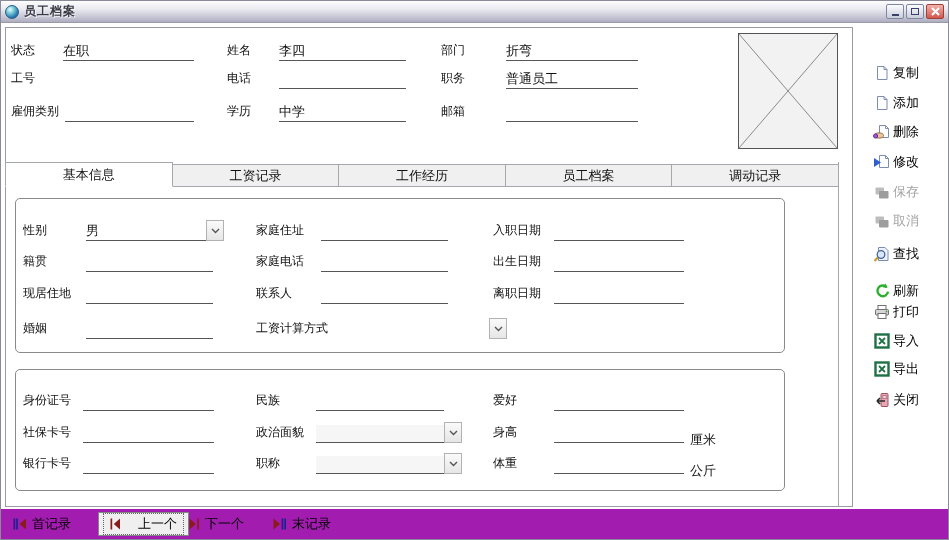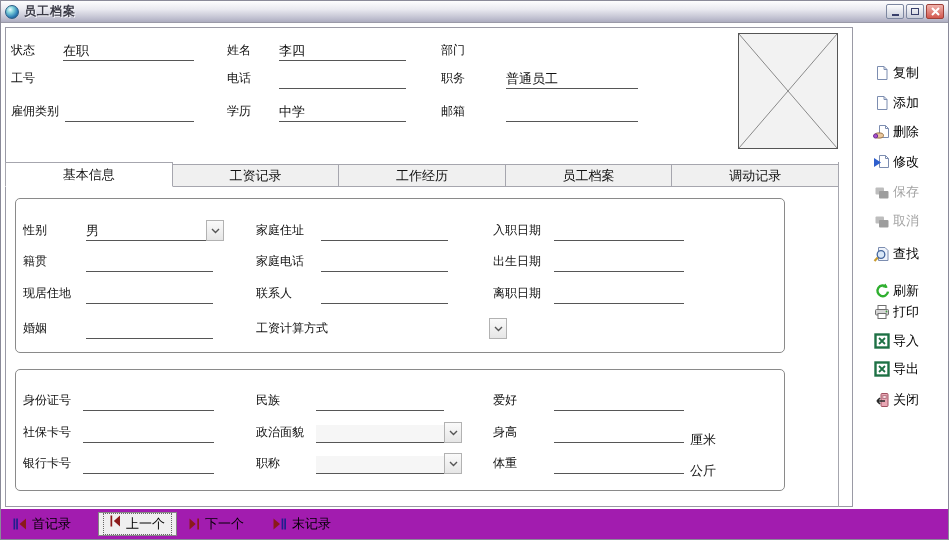--- a/index.html
+++ b/index.html
@@ -43,21 +43,21 @@
   .sidebar{position:absolute;left:856px;top:26px;width:92px;height:480px;background:#fff;}
   .side-btn{position:absolute;left:16px;display:flex;align-items:center;gap:3px;height:20px;cursor:default;}
   .side-btn .slabel{font-size:13px;color:#000;white-space:nowrap;}
   .side-btn.disabled .slabel{color:#a3a3a3;}
   .sicon{width:17px;height:17px;display:flex;align-items:center;justify-content:center;flex:0 0 auto;}
   
   .navbar{position:absolute;left:0;top:508px;width:100%;height:30px;background:#a21caf;}
   .nav-btn{position:absolute;top:3px;display:flex;align-items:center;gap:5px;font-size:13px;color:#000;
     height:24px;padding:0 4px;box-sizing:border-box;}
   .nav-btn.pressed{background:#efefef;border:1px solid #858585;}
-  .nav-btn.pressed .inner{border:1px dotted #666;padding:1px 6px;display:flex;align-items:flex-start;gap:5px;}
+  .nav-btn.pressed .inner{border:1px dotted #666;padding:1px 6px;display:flex;align-items:center;gap:17px;}
   .nicon{display:flex;align-items:center;}
 </style>
 </head>
 <body>
 
 <div class="window">
 
   <div class="titlebar">
     <span class="app-icon"></span>
     <span class="title">员工档案</span>
@@ -85,20 +85,21 @@
   <span class="uval" style="left:64px;top:103px;width:129px"></span>
 
   <span class="lbl" style="left:226px;top:42px">姓名</span>
   <span class="uval" style="left:278px;top:42px;width:127px">李四</span>
   <span class="lbl" style="left:226px;top:70px">电话</span>
   <span class="uval" style="left:278px;top:70px;width:127px"></span>
   <span class="lbl" style="left:226px;top:103px">学历</span>
   <span class="uval" style="left:278px;top:103px;width:127px">中学</span>
 
   <span class="lbl" style="left:440px;top:42px">部门</span>
+  <span class="uval" style="left:505px;top:42px;width:132px">折弯</span>
   <span class="lbl" style="left:440px;top:70px">职务</span>
   <span class="uval" style="left:505px;top:70px;width:132px">普通员工</span>
   <span class="lbl" style="left:440px;top:103px">邮箱</span>
   <span class="uval" style="left:505px;top:103px;width:132px"></span>
 
   <div class="photo">
     <svg width="98" height="114">
       <line x1="0" y1="0" x2="98" y2="114" stroke="#8a8a8a" stroke-width="1"></line>
       <line x1="98" y1="0" x2="0" y2="114" stroke="#8a8a8a" stroke-width="1"></line>
     </svg>

